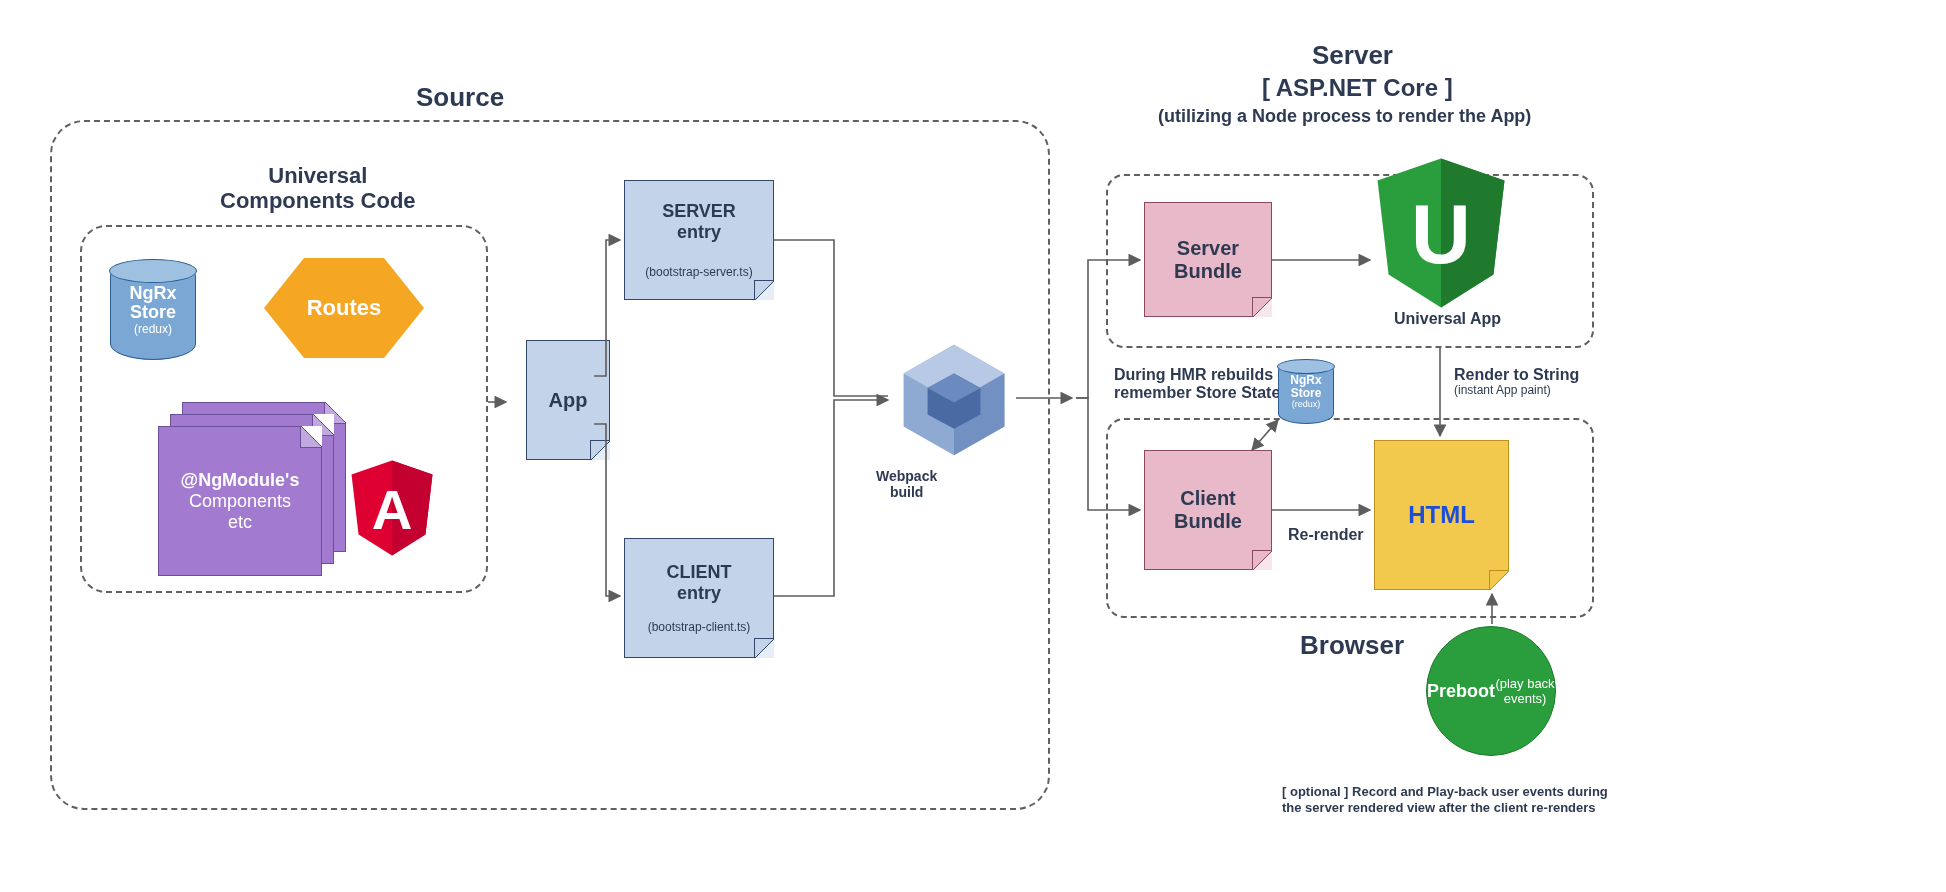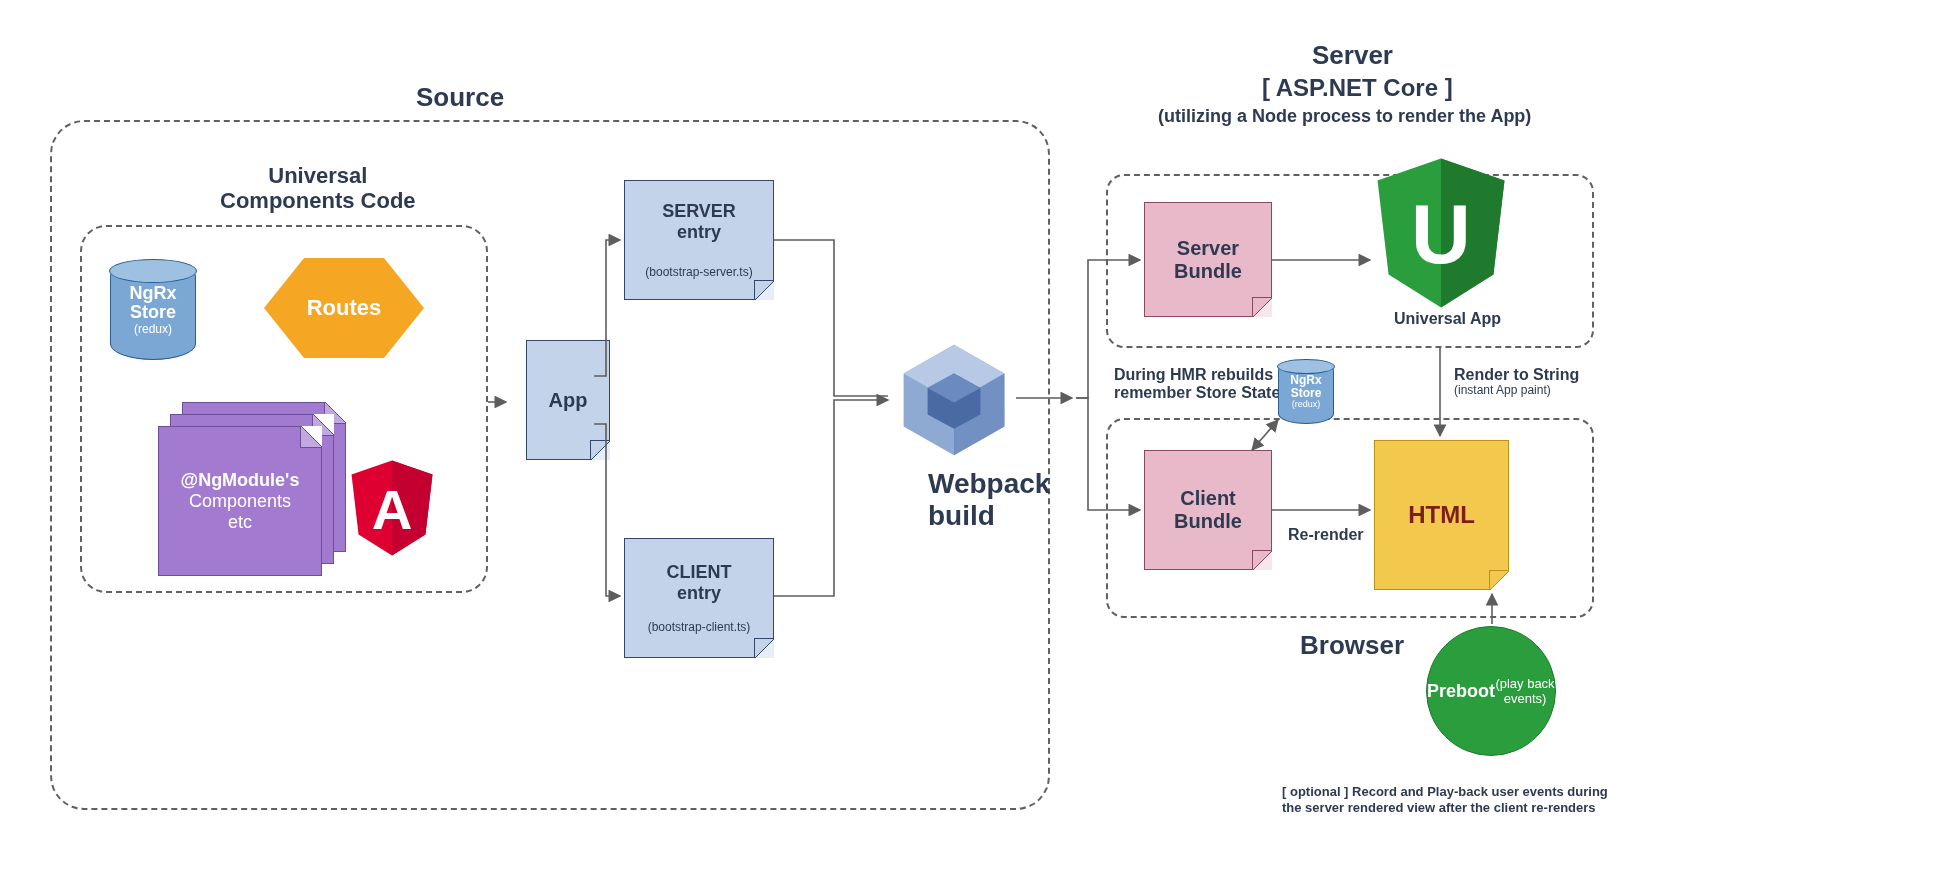--- a/index.html
+++ b/index.html
@@ -198,21 +198,21 @@
 
 <div class="cube-wrap" style="left:894px; top:340px;">
   <svg viewBox="0 0 100 100">
     <polygon points="50,4 92,28 92,72 50,96 8,72 8,28" fill="#8ea9d2"></polygon>
     <polygon points="50,4 92,28 50,52 8,28" fill="#b7c9e4"></polygon>
     <polygon points="50,52 92,28 92,72 50,96" fill="#7390c2"></polygon>
     <polygon points="50,28 72,40 72,62 50,74 28,62 28,40" fill="#4a6aa3"></polygon>
     <polygon points="50,28 72,40 50,52 28,40" fill="#6b8bc0"></polygon>
   </svg>
 </div>
-<div class="abs title-bold" style="left:928px; top:468px; font-size:28px; line-height:1.15;">
+<div class="abs title-bold" style="left:876px; top:468px; font-size:14px; text-align:center; line-height:1.15;">
   <div>Webpack</div>
   <div>build</div>
 </div>
 
 <div class="doc rose" style="left:1144px; top:202px; width:128px; height:115px; font-size:20px; color:#2d3a52;">
   <span>Server</span>
   <span>Bundle</span>
   <div class="fold"></div>
 </div>
 
@@ -244,21 +244,21 @@
     <div style="font-size:9px; font-weight:400;">(redux)</div>
   </div>
 </div>
 
 <div class="doc rose" style="left:1144px; top:450px; width:128px; height:120px; font-size:20px; color:#2d3a52;">
   <span>Client</span>
   <span>Bundle</span>
   <div class="fold"></div>
 </div>
 
-<div class="doc yellow" style="left:1374px; top:440px; width:135px; height:150px; font-size:24px; color:#7f1d1d;">
+<div class="doc yellow" style="left:1374px; top:440px; width:135px; height:150px; font-size:24px; color:#1d4ed8;">
   <span>HTML</span>
   <div class="fold"></div>
 </div>
 
 <div class="abs" style="left:1288px; top:526px; font-size:16px; font-weight:600;">Re-render</div>
 
 <div class="circle" style="left:1426px; top:626px;">
   <span>Preboot</span>
   <span style="font-size:13px; font-weight:400;">(play back events)</span>
 </div>

